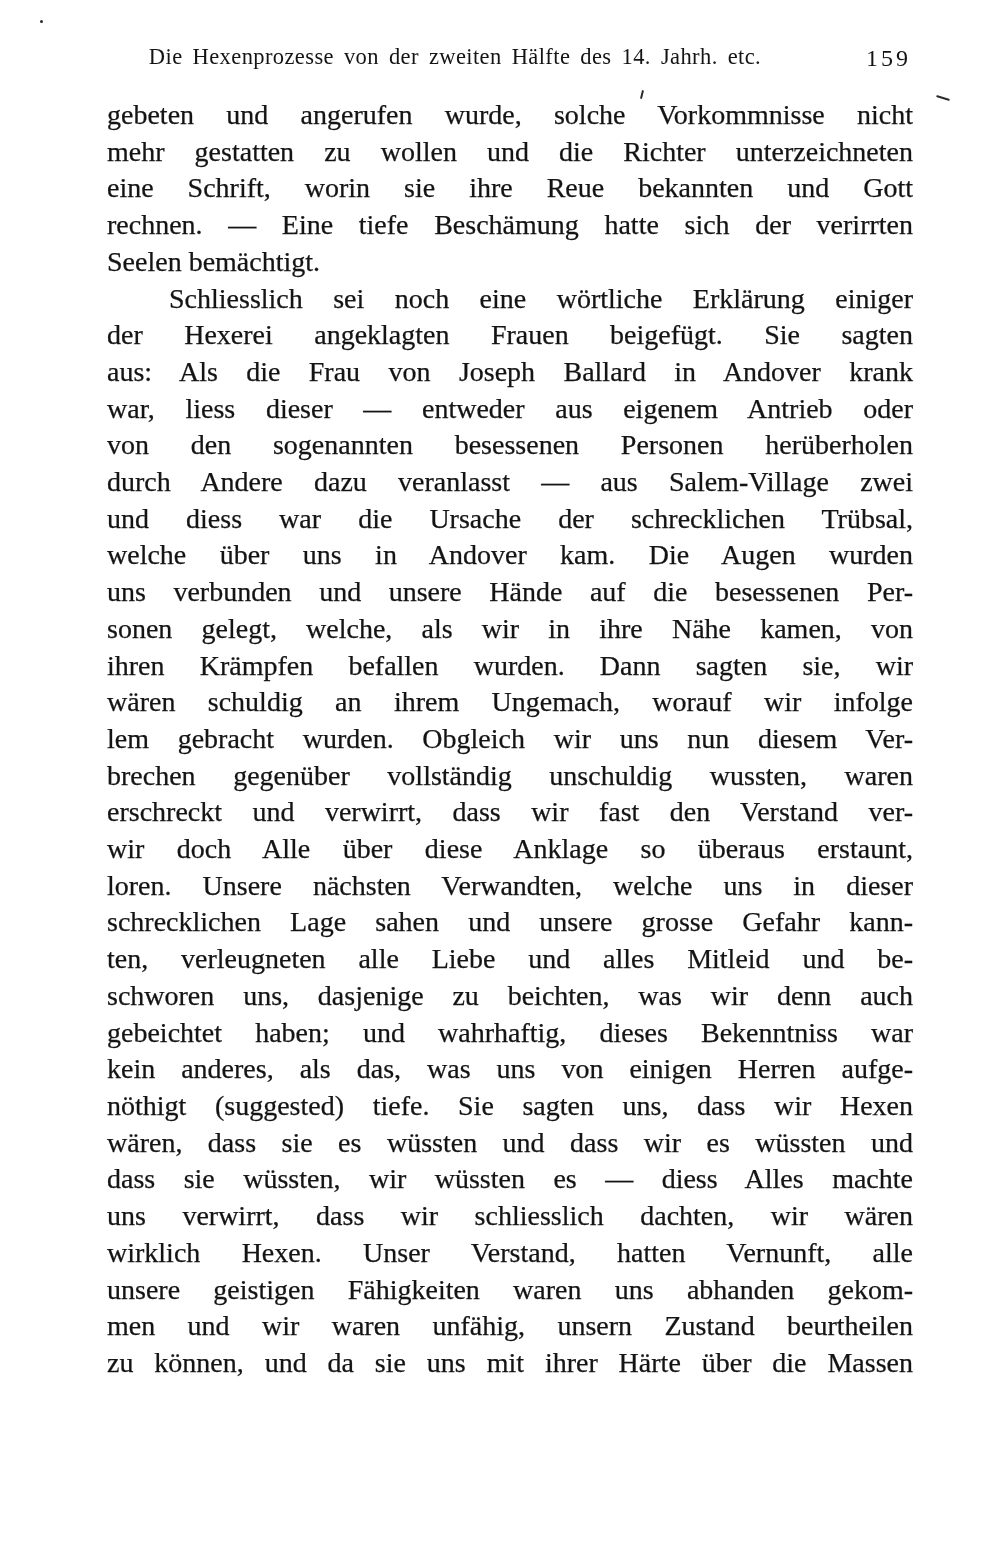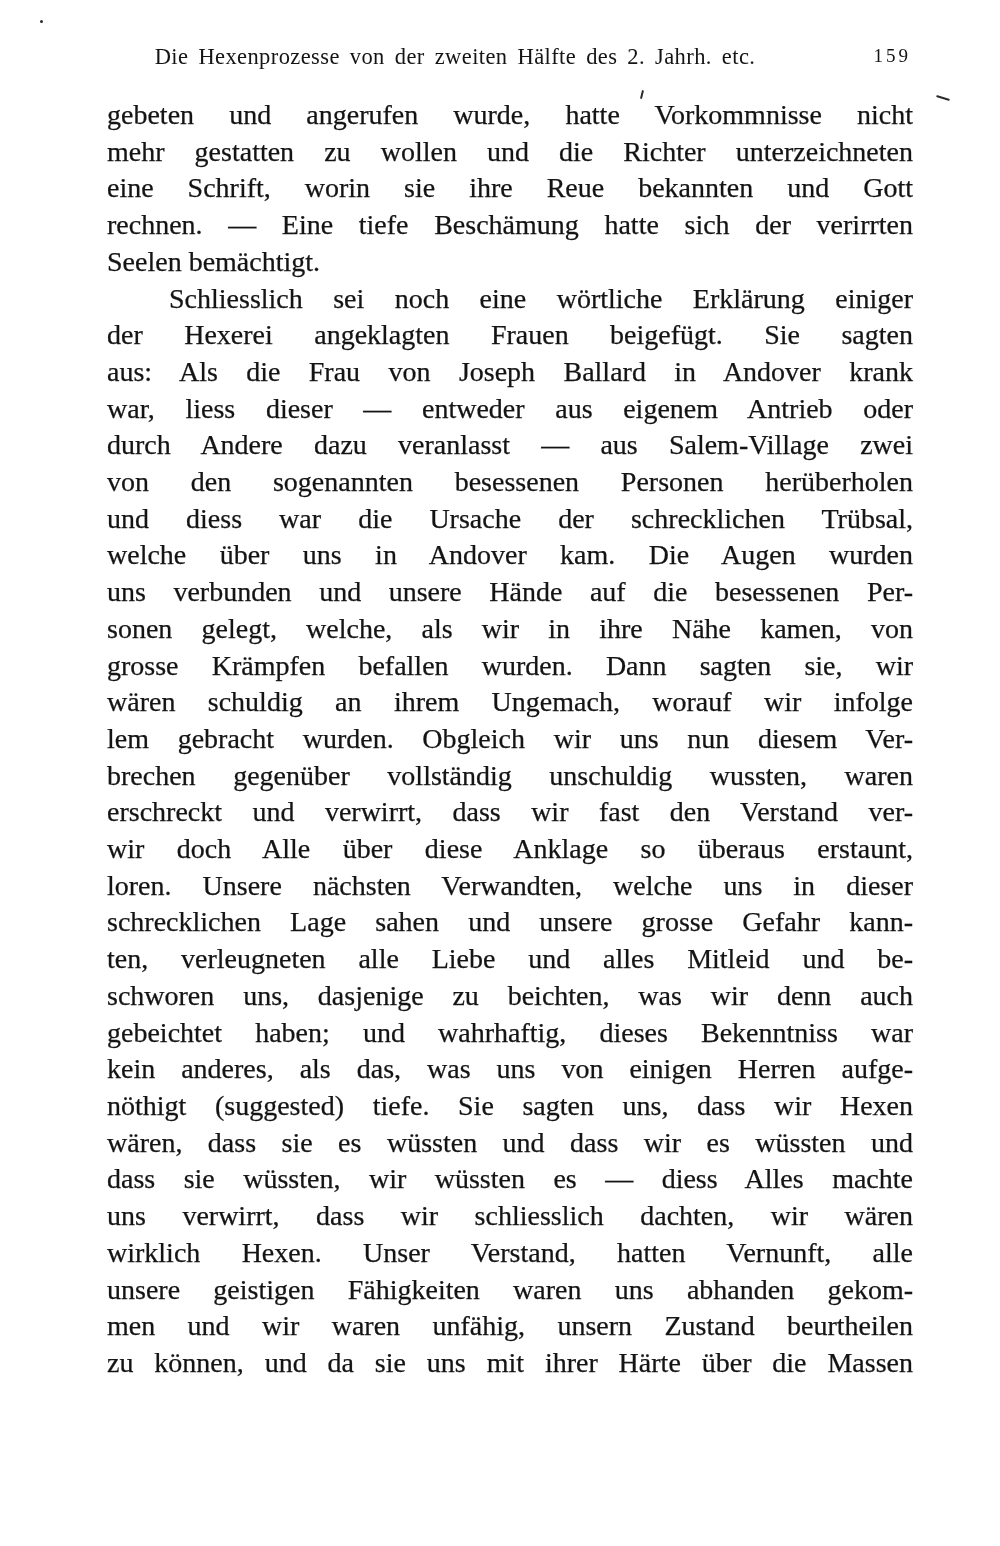--- a/index.html
+++ b/index.html
@@ -33,21 +33,21 @@
     text-align: center;
     font-size: 22.5px;
     letter-spacing: 0.4px;
     word-spacing: 4px;
     white-space: nowrap;
   }
   .header-pagenum {
     position: absolute;
     right: 2px;
     top: 1px;
-    font-size: 19px;
+    font-size: 24px;
     letter-spacing: 3px;
     font-variant-numeric: oldstyle-nums;
     text-align: right;
   }
   
   .page-body {
     position: absolute;
     left: 107px;
     top: 97px;
     width: 806px;
@@ -85,42 +85,42 @@
     transform: rotate(17deg);
     border-radius: 1px;
   }
 </style>
 </head>
 <body>
 
 <div class="page">
 
   <div class="running-header">
-    <div class="header-title">Die Hexenprozesse von der zweiten Hälfte des 2. Jahrh. etc.</div>
+    <div class="header-title">Die Hexenprozesse von der zweiten Hälfte des 14. Jahrh. etc.</div>
     <div class="header-pagenum">159</div>
   </div>
 
   <div class="page-body">
 
-  <div class="line">gebeten und angerufen wurde, hatte Vorkommnisse nicht</div>
+  <div class="line">gebeten und angerufen wurde, solche Vorkommnisse nicht</div>
       <div class="line">mehr gestatten zu wollen und die Richter unterzeichneten</div>
       <div class="line">eine Schrift, worin sie ihre Reue bekannten und Gott</div>
       <div class="line">rechnen. — Eine tiefe Beschämung hatte sich der verirrten</div>
       <div class="line left">Seelen bemächtigt.</div>
       <div class="line" style="text-indent: 62px;">Schliesslich sei noch eine wörtliche Erklärung einiger</div>
       <div class="line">der Hexerei angeklagten Frauen beigefügt.  Sie sagten</div>
       <div class="line">aus:  Als die Frau von Joseph Ballard in Andover krank</div>
       <div class="line">war, liess dieser — entweder aus eigenem Antrieb oder</div>
+      <div class="line">von den sogenannten besessenen Personen herüberholen</div>
       <div class="line">durch Andere dazu veranlasst — aus Salem-Village zwei</div>
-      <div class="line">von den sogenannten besessenen Personen herüberholen</div>
       <div class="line">und diess war die Ursache der schrecklichen Trübsal,</div>
       <div class="line">welche über uns in Andover kam.  Die Augen wurden</div>
       <div class="line">uns verbunden und unsere Hände auf die besessenen Per-</div>
       <div class="line">sonen gelegt, welche, als wir in ihre Nähe kamen, von</div>
-      <div class="line">grosse Krämpfen befallen wurden.  Dann sagten sie, wir</div>
+      <div class="line">ihren Krämpfen befallen wurden.  Dann sagten sie, wir</div>
       <div class="line">wären schuldig an ihrem Ungemach, worauf wir infolge</div>
       <div class="line">lem gebracht wurden.  Obgleich wir uns nun diesem Ver-</div>
       <div class="line">brechen gegenüber vollständig unschuldig wussten, waren</div>
       <div class="line">erschreckt und verwirrt, dass wir fast den Verstand ver-</div>
       <div class="line">wir doch Alle über diese Anklage so überaus erstaunt,</div>
       <div class="line">loren.  Unsere nächsten Verwandten, welche uns in dieser</div>
       <div class="line">schrecklichen Lage sahen und unsere grosse Gefahr kann-</div>
       <div class="line">ten, verleugneten alle Liebe und alles Mitleid und be-</div>
       <div class="line">schworen uns, dasjenige zu beichten, was wir denn auch</div>
       <div class="line">gebeichtet haben; und wahrhaftig, dieses Bekenntniss war</div>

